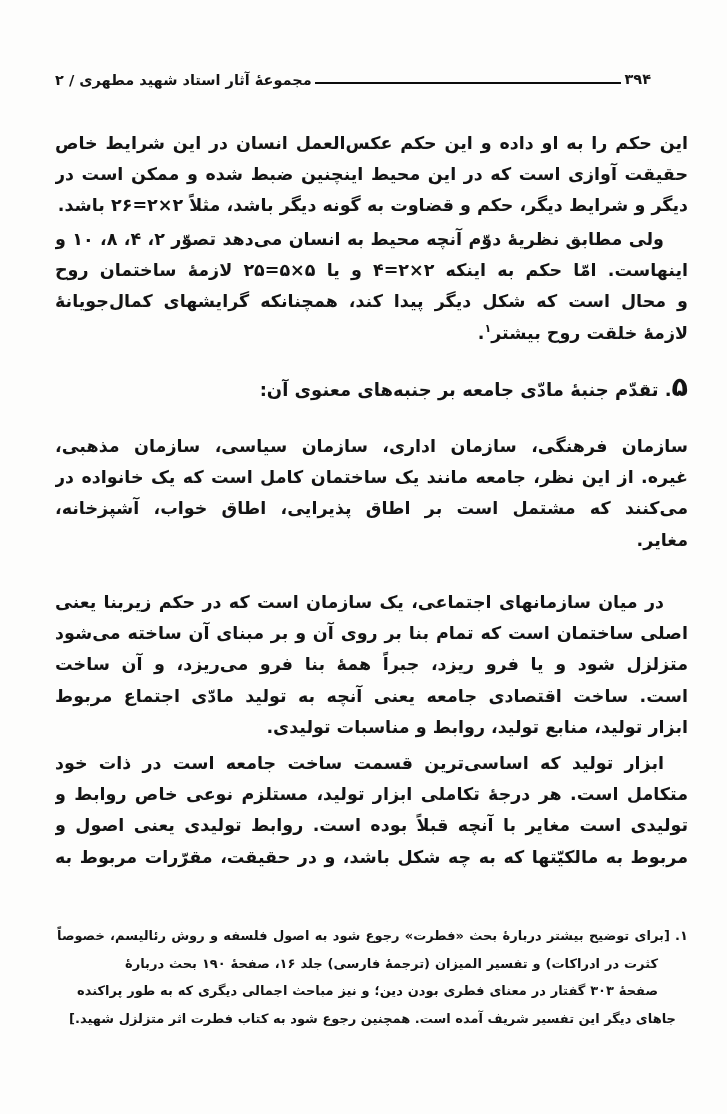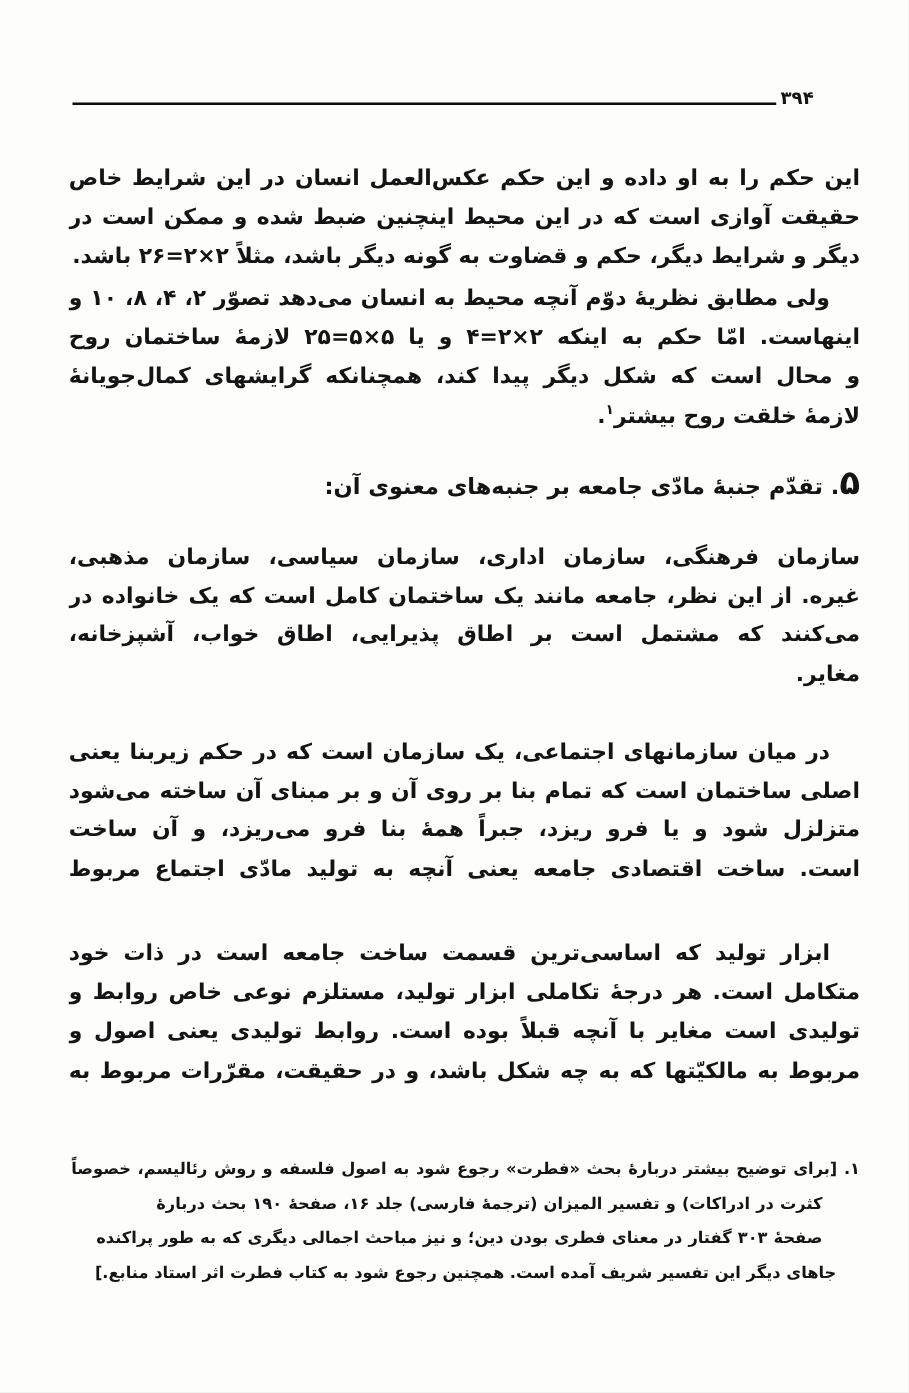--- a/index.html
+++ b/index.html
@@ -58,20 +58,21 @@
                         padding-right:0; padding-left:0; }
 </style>
 </head>
 <body>
 
 <div class="page">
 
   <div class="block pagehead" style="top:71px; left:55px; width:596px;">
     <span class="num">۳۹۴</span>
     <span class="rule"></span>
+    <span class="title">مجموعهٔ آثار استاد شهید مطهری / ۲</span>
   </div>
 
   <div class="block bodytext" style="top:128px; left:55px;">
     <div class="line">این حکم را به او داده و این حکم عکس‌العمل انسان در این شرایط خاص است و در</div>
     <div class="line">حقیقت آوازی است که در این محیط اینچنین ضبط شده و ممکن است در محیط</div>
     <div class="line lastline">دیگر و شرایط دیگر، حکم و قضاوت به گونه دیگر باشد، مثلاً ۲×۲=۲۶ باشد.</div>
   </div>
 
   <div class="block bodytext" style="top:224px; left:55px;">
     <div class="line indent">ولی مطابق نظریهٔ دوّم آنچه محیط به انسان می‌دهد تصوّر ۲، ۴، ۸، ۱۰ و امثال</div>
@@ -89,29 +90,30 @@
     <div class="line">غیره. از این نظر، جامعه مانند یک ساختمان کامل است که یک خانواده در آن زندگی</div>
     <div class="line">می‌کنند که مشتمل است بر اطاق پذیرایی، اطاق خواب، آشپزخانه، دستشویی و</div>
     <div class="line lastline">مغایر.</div>
   </div>
 
   <div class="block bodytext" style="top:587px; left:55px;">
     <div class="line indent">در میان سازمانهای اجتماعی، یک سازمان است که در حکم زیربنا یعنی شالودهٔ</div>
     <div class="line">اصلی ساختمان است که تمام بنا بر روی آن و بر مبنای آن ساخته می‌شود که اگر آن</div>
     <div class="line">متزلزل شود و یا فرو ریزد، جبراً همهٔ بنا فرو می‌ریزد، و آن ساخت اقتصادی جامعه</div>
     <div class="line">است. ساخت اقتصادی جامعه یعنی آنچه به تولید مادّی اجتماع مربوط می‌شود از</div>
+    <div class="line lastline">ابزار تولید، منابع تولید، روابط و مناسبات تولیدی.</div>
   </div>
 
   <div class="block bodytext" style="top:748px; left:55px;">
     <div class="line indent">ابزار تولید که اساسی‌ترین قسمت ساخت جامعه است در ذات خود متغیّر و</div>
     <div class="line">متکامل است. هر درجهٔ تکاملی ابزار تولید، مستلزم نوعی خاص روابط و مناسبات</div>
     <div class="line">تولیدی است مغایر با آنچه قبلاً بوده است. روابط تولیدی یعنی اصول و مقرّرات</div>
     <div class="line">مربوط به مالکیّتها که به چه شکل باشد، و در حقیقت، مقرّرات مربوط به رابطهٔ</div>
   </div>
 
   <div class="block footnote" style="top:922px; left:57px;">
     <div class="line fn1">۱. [برای توضیح بیشتر دربارهٔ بحث «فطرت» رجوع شود به اصول فلسفه و روش رئالیسم، خصوصاً مقالهٔ پنجم (پیدایش</div>
     <div class="line fn2">کثرت در ادراکات) و تفسیر المیزان (ترجمهٔ فارسی) جلد ۱۶، صفحهٔ ۱۹۰ بحث دربارهٔ «اخذ میثاق»، و جلد ۳۱،</div>
     <div class="line fn3">صفحهٔ ۳۰۳ گفتار در معنای فطری بودن دین؛ و نیز مباحث اجمالی دیگری که به طور پراکنده در بسیاری از</div>
-    <div class="line fn4">جاهای دیگر این تفسیر شریف آمده است. همچنین رجوع شود به کتاب فطرت اثر استاد منابع.]</div>
+    <div class="line fn4">جاهای دیگر این تفسیر شریف آمده است. همچنین رجوع شود به کتاب فطرت اثر متزلزل شهید.]</div>
   </div>
 
 </div>
 
 </body></html>

